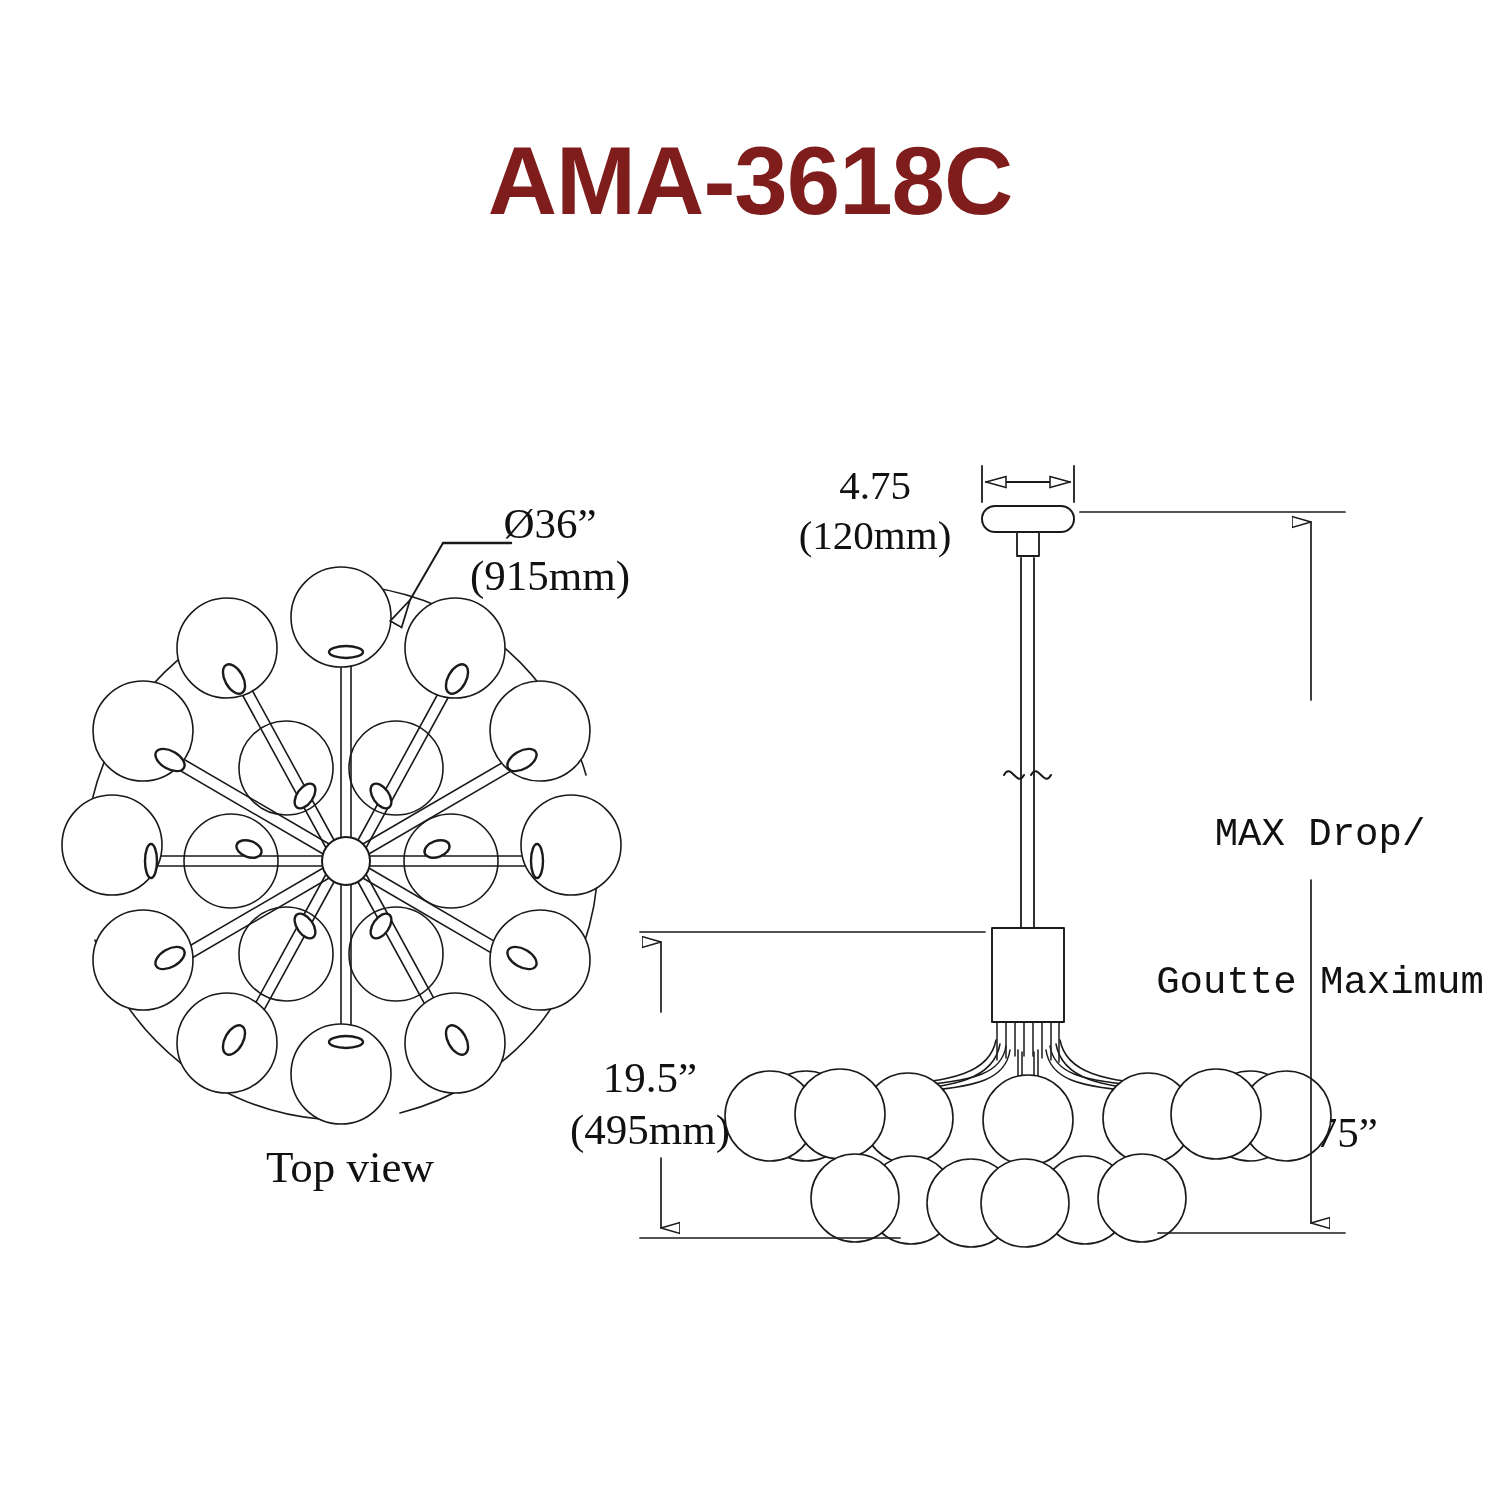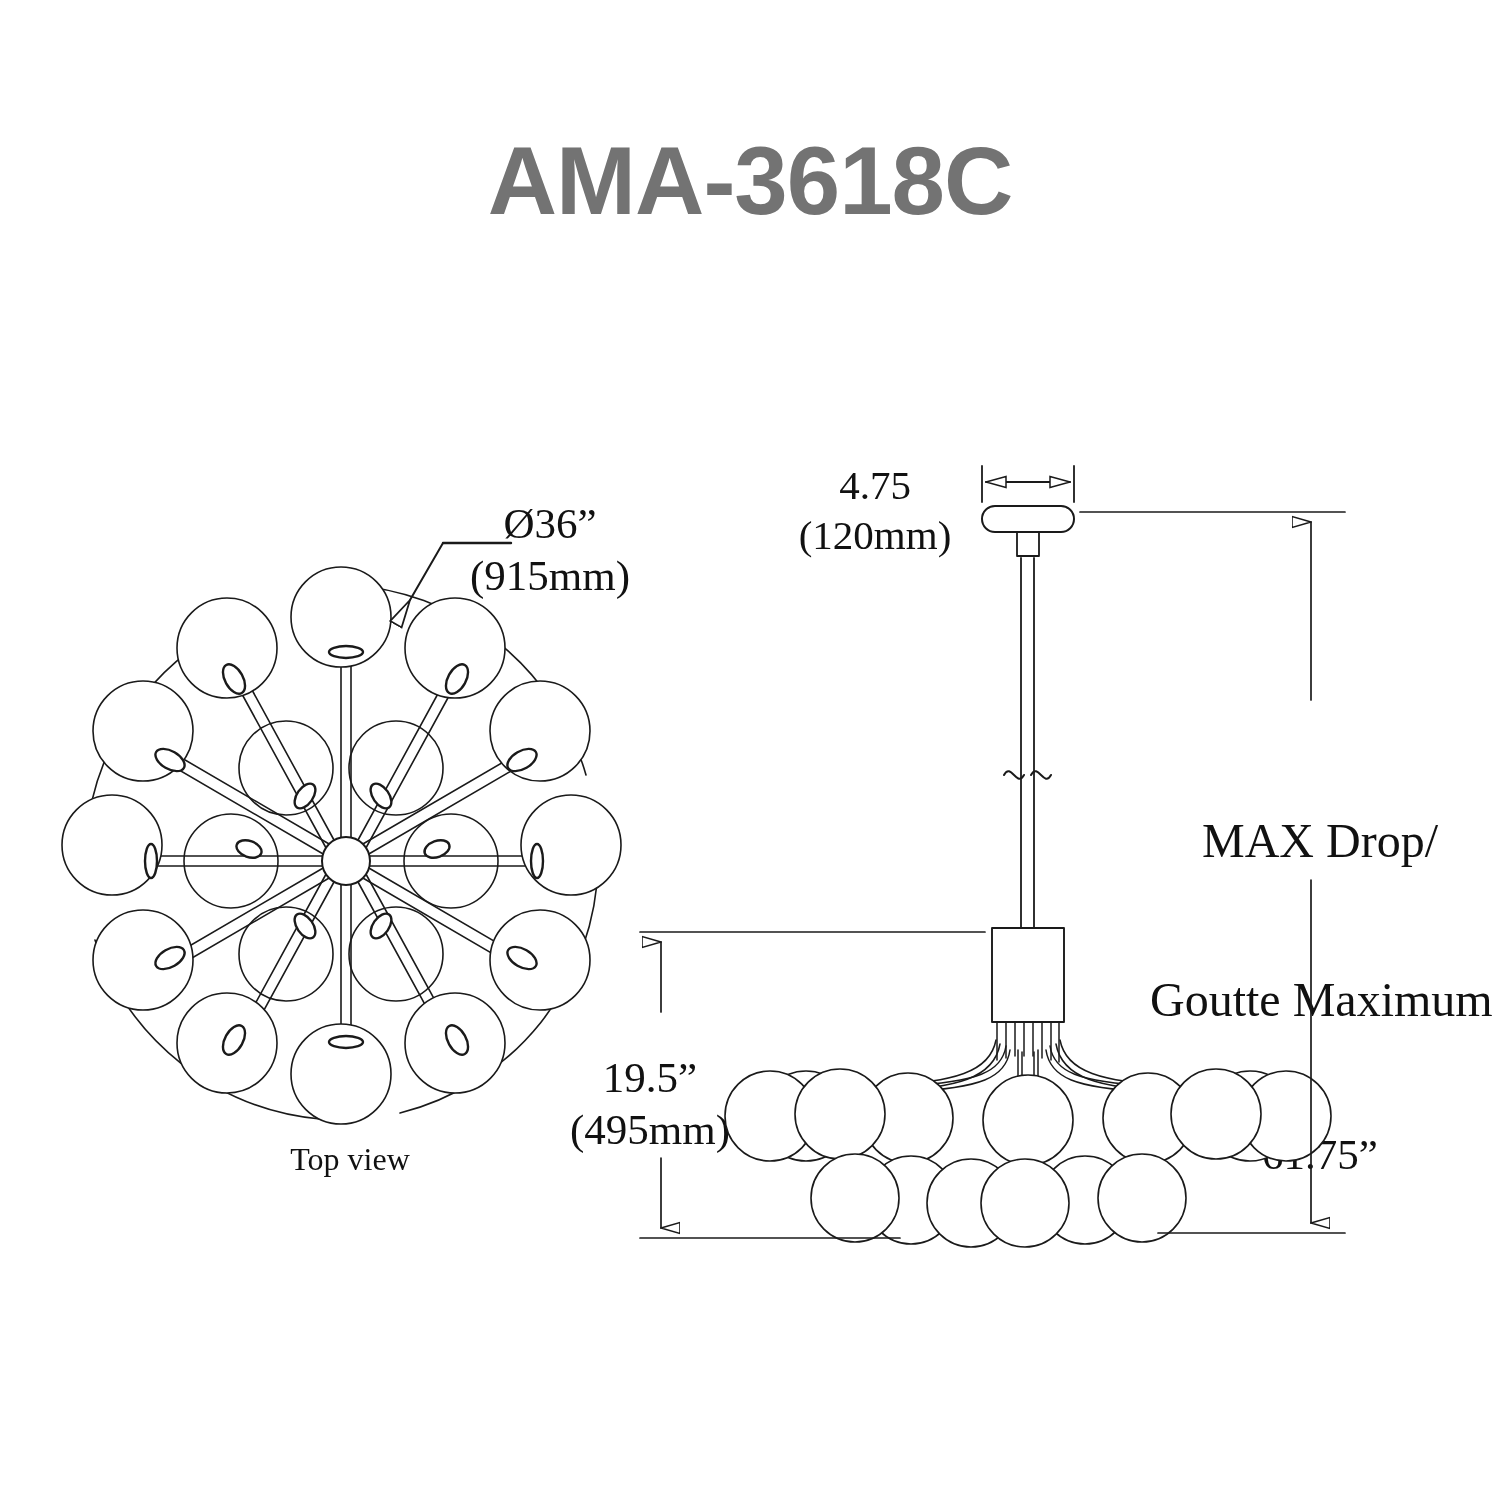--- a/index.html
+++ b/index.html
@@ -25,21 +25,21 @@
   }
   .ttl {
     position: absolute;
     left: 0;
     top: 126px;
     width: 1500px;
     text-align: center;
     font-family: "Liberation Sans", sans-serif;
     font-size: 96px;
     font-weight: bold;
-    color: #737373;
+    color: #7f1d1d;
     letter-spacing: -1px;
   }
   .lbl {
     position: absolute;
     color: #111111;
     font-family: "Liberation Serif", serif;
     line-height: 1.22;
     white-space: pre;
     text-align: center;
   }
@@ -55,32 +55,32 @@
   #lbl-height {
     left: 535px; top: 1024px; width: 230px;
     font-size: 43px;
     margin-top: 28px;
   }
   #lbl-maxdrop {
     left: 1150px; top: 712px; width: 340px;
     font-size: 41px;
   }
   #lbl-maxdrop .sansline {
-    font-family: Liberation Serif, serif;
-    font-size: 48px;
+    font-family: Liberation Mono, monospace;
+    font-size: 39px;
     display: block;
   }
   #lbl-maxdrop .serifline {
     font-family: "Liberation Serif", serif;
     font-size: 43px;
     display: block;
   }
   #lbl-topview {
     left: 180px; top: 1140px; width: 340px;
-    font-size: 32px;
+    font-size: 45px;
   }
   #lbl-frontview {
     left: 860px; top: 1228px; width: 340px;
     font-size: 43px;
   }
 </style>
 </head>
 <body>
 
 <div id="page">

